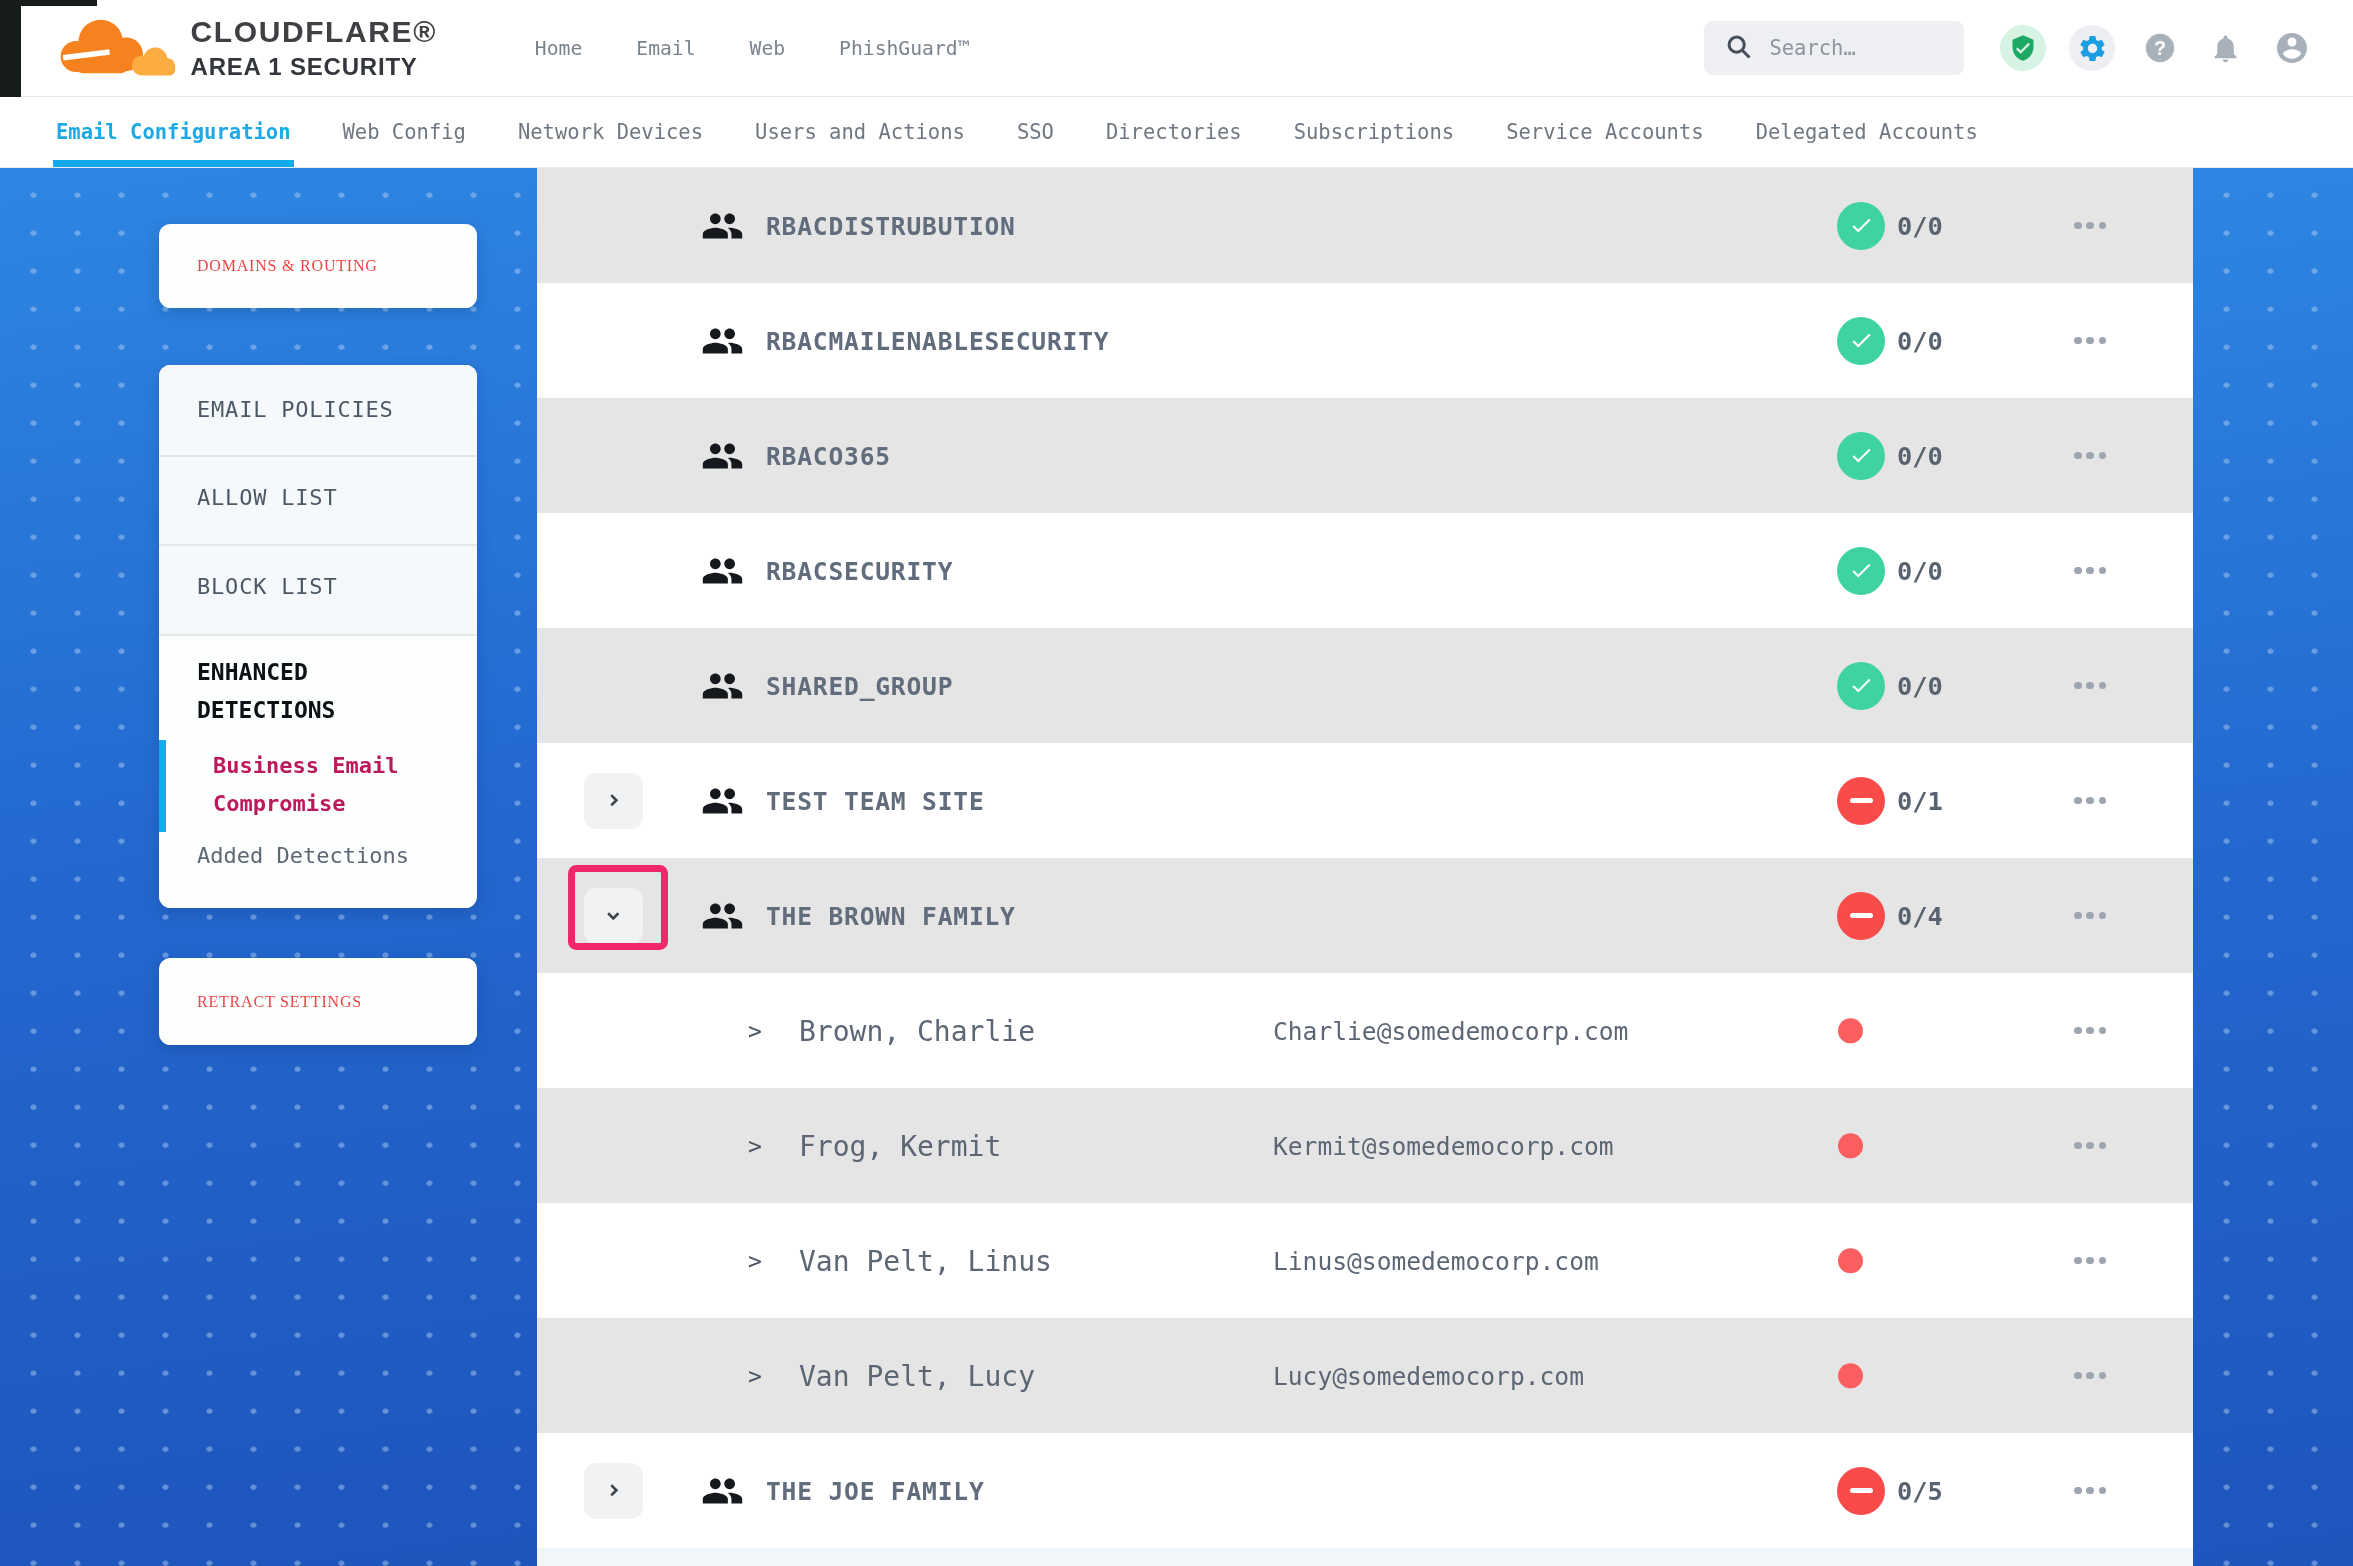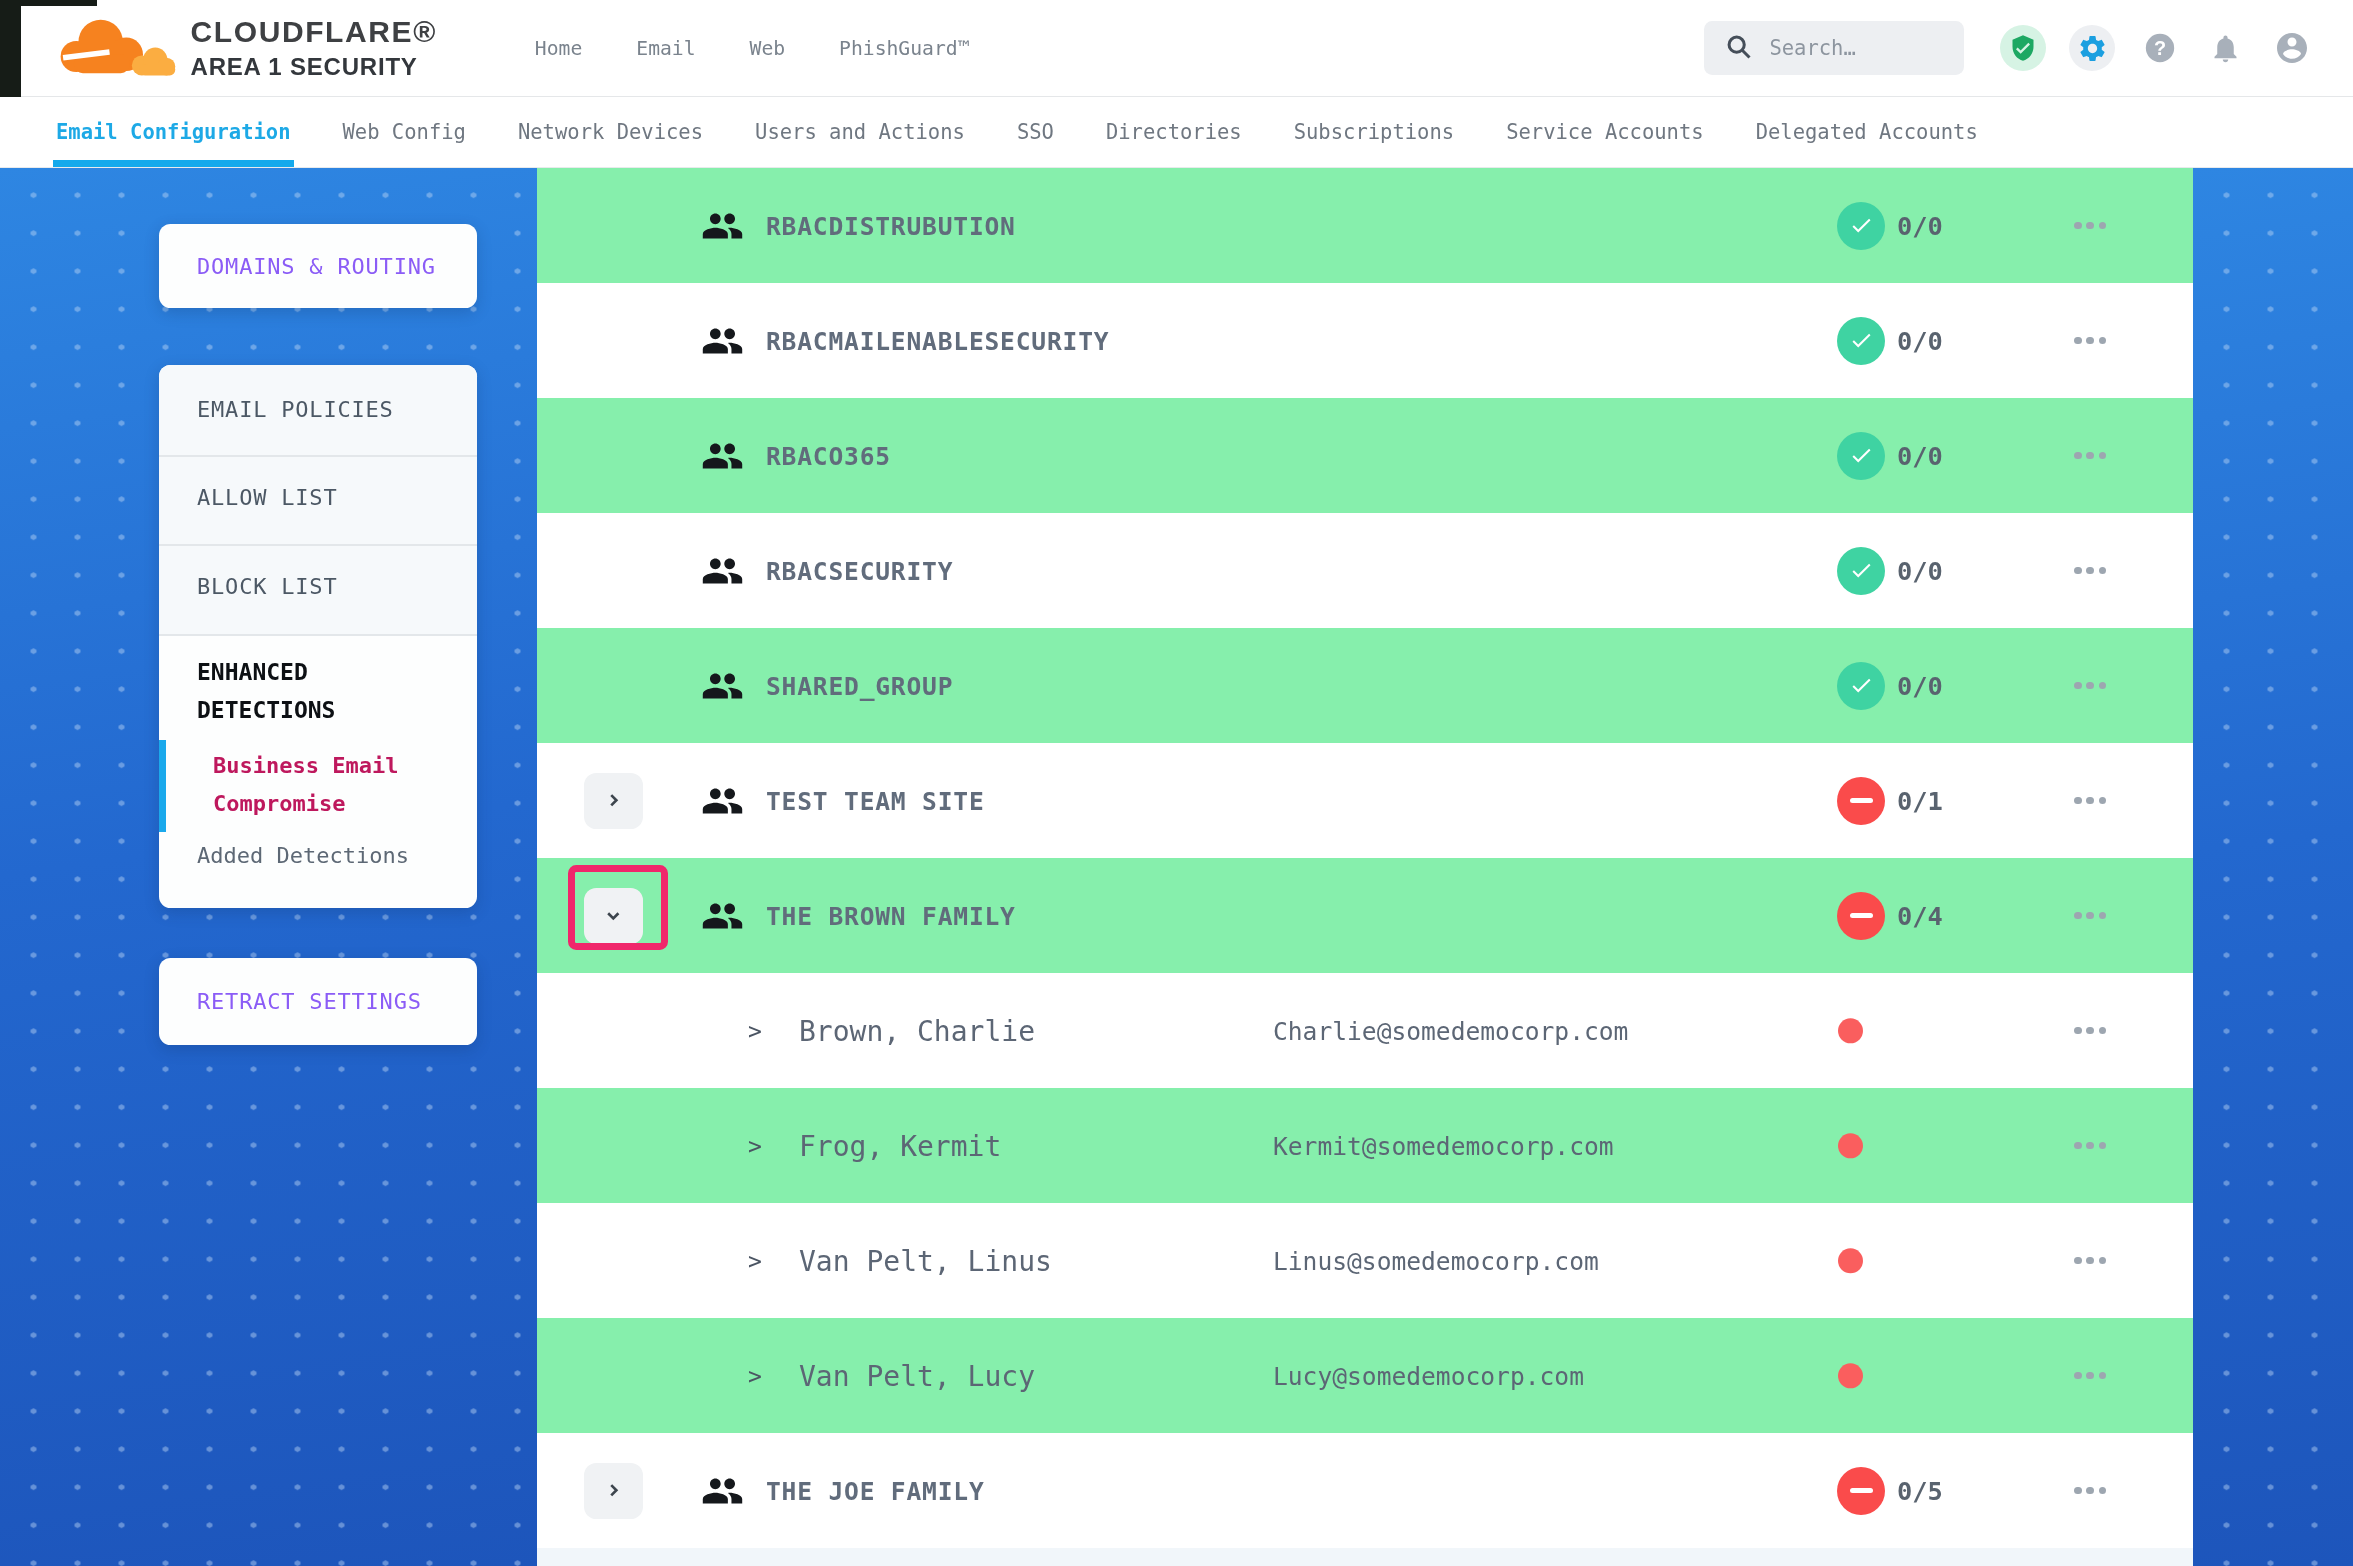--- a/index.html
+++ b/index.html
@@ -45,21 +45,21 @@
   .bluepanel{position:absolute;top:0;bottom:0;
      background:radial-gradient(rgba(190,215,245,.45) 2.8px, transparent 3.3px) 11.5px 8.2px/44px 38px,
                 linear-gradient(172deg,#2e86e2 0%,#2368cf 48%,#1d55bb 100%);}
   .bluepanel.left{left:0;width:537px;}
   .bluepanel.right{right:0;width:161px;}
 
   
   .side-card{position:absolute;left:159px;width:318px;background:#fdfefe;border-radius:11.5px;
              box-shadow:0 4.9px 14.8px rgba(13,40,80,.20);box-sizing:border-box;}
   .card-domains{top:56px;height:84px;display:flex;align-items:center;padding-left:38px;cursor:pointer;}
-  .side-label{font-size:22px;color:#8b5cf6;letter-spacing:0.8px;}
+  .side-label{font-size:16px;color:#ef4444;letter-spacing:0.8px;font-family:Liberation Serif, serif;}
   .card-policies{top:197px;height:543px;}
   .pol-top{position:absolute;left:0;top:0;right:0;height:270px;background:#f6f9fb;
            border-radius:11.5px 11.5px 0 0;}
   .pol-item{position:absolute;left:38px;right:16.4px;line-height:44px;font-size:22px;
             color:#4c5865;letter-spacing:0.8px;cursor:pointer;}
   .pol-head{top:23px;}
   .pol-allow{top:111px;}
   .pol-block{top:200px;}
   .pol-div{position:absolute;left:0;right:0;height:1.6px;background:#e3e7ea;}
   .pol-enhanced{position:absolute;left:38px;width:246px;top:288px;line-height:38px;
@@ -67,21 +67,21 @@
   .pol-bec{position:absolute;left:38px;width:246px;top:382px;line-height:38px;
             font-size:22px;font-weight:bold;color:#be185d;cursor:pointer;margin-left:16px;}
   .bec-bar{position:absolute;left:0;top:375px;width:7.4px;height:92px;background:#1aa9ec;}
   .pol-added{position:absolute;left:38px;width:262px;top:472px;line-height:38px;
             font-size:22px;color:#5d6875;cursor:pointer;}
   .card-retract{top:790px;height:87px;display:flex;align-items:center;padding-left:38px;cursor:pointer;}
 
   
   .content{position:absolute;left:537px;right:161px;top:0;bottom:0;background:#fff;}
   .row{position:relative;height:115px;background:#fff;}
-  .row.light{background:#86efac;}
+  .row.light{background:#e5e5e5;}
   .row-sliver{height:22px;background:#f1f6fa;}
   .vmid{position:absolute;top:50%;transform:translateY(-50%);}
   .expander{left:47px;width:59px;height:56px;background:#f0f2f4;border:none;border-radius:12.3px;
             display:flex;align-items:center;justify-content:center;cursor:pointer;}
   .gicon{left:164px;width:43px;height:43px;}
   .gname{left:229px;font-size:24.6px;font-weight:bold;color:#616c7c;letter-spacing:0.8px;}
   .mchev{left:211px;font-size:23px;color:#4b5563;}
   .mname{left:262px;font-size:28px;color:#5c6675;}
   .memail{left:736px;font-size:24.6px;color:#5c6675;}
   .badge{left:1300px;width:48px;height:48px;border-radius:50%;display:flex;align-items:center;

